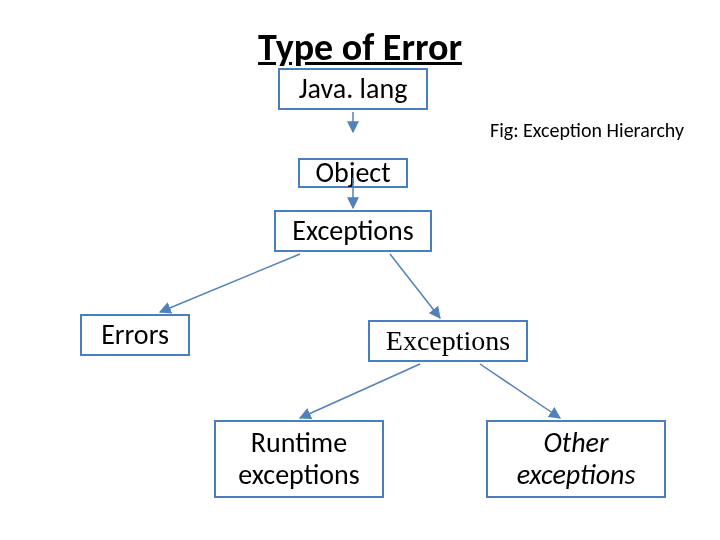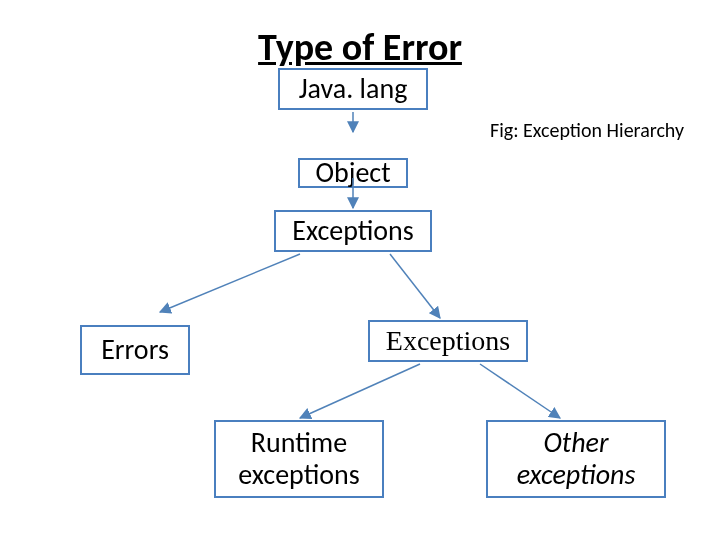--- a/index.html
+++ b/index.html
@@ -58,21 +58,21 @@
 <div class="title">Type of Error</div>
 
 <div class="caption" style="left:490px; top:118px; width:200px;">Fig: Exception Hierarchy</div>
 
 <div class="box" style="left:278px; top:68px;  width:150px; height:42px;">Java. lang</div>
 
 <div class="box" style="left:298px; top:134px; width:110px; height:30px;margin-top:24px;">Object</div>
 
 <div class="box" style="left:274px; top:210px; width:158px; height:42px;">Exceptions</div>
 
-<div class="box" style="left:80px;  top:325px; width:110px; height:50px;">Errors</div>
+<div class="box" style="left:80px;  top:314px; width:110px; height:42px;">Errors</div>
 
 <div class="box" style="left:368px; top:320px; width:160px; height:42px;font-family:Liberation Serif, serif;">Exceptions</div>
 
 <div class="box" style="left:190px; top:420px; width:170px; height:78px;margin-left:24px;">Runtime exceptions</div>
 
 <div class="box" style="left:486px; top:420px; width:180px; height:78px;font-style:italic;">Other exceptions</div>
 
 <svg class="arrows" viewBox="0 0 720 540">
   <defs>
     <marker id="ah" viewBox="0 0 10 10" refX="9" refY="5" markerWidth="8" markerHeight="8" orient="auto-start-reverse">

